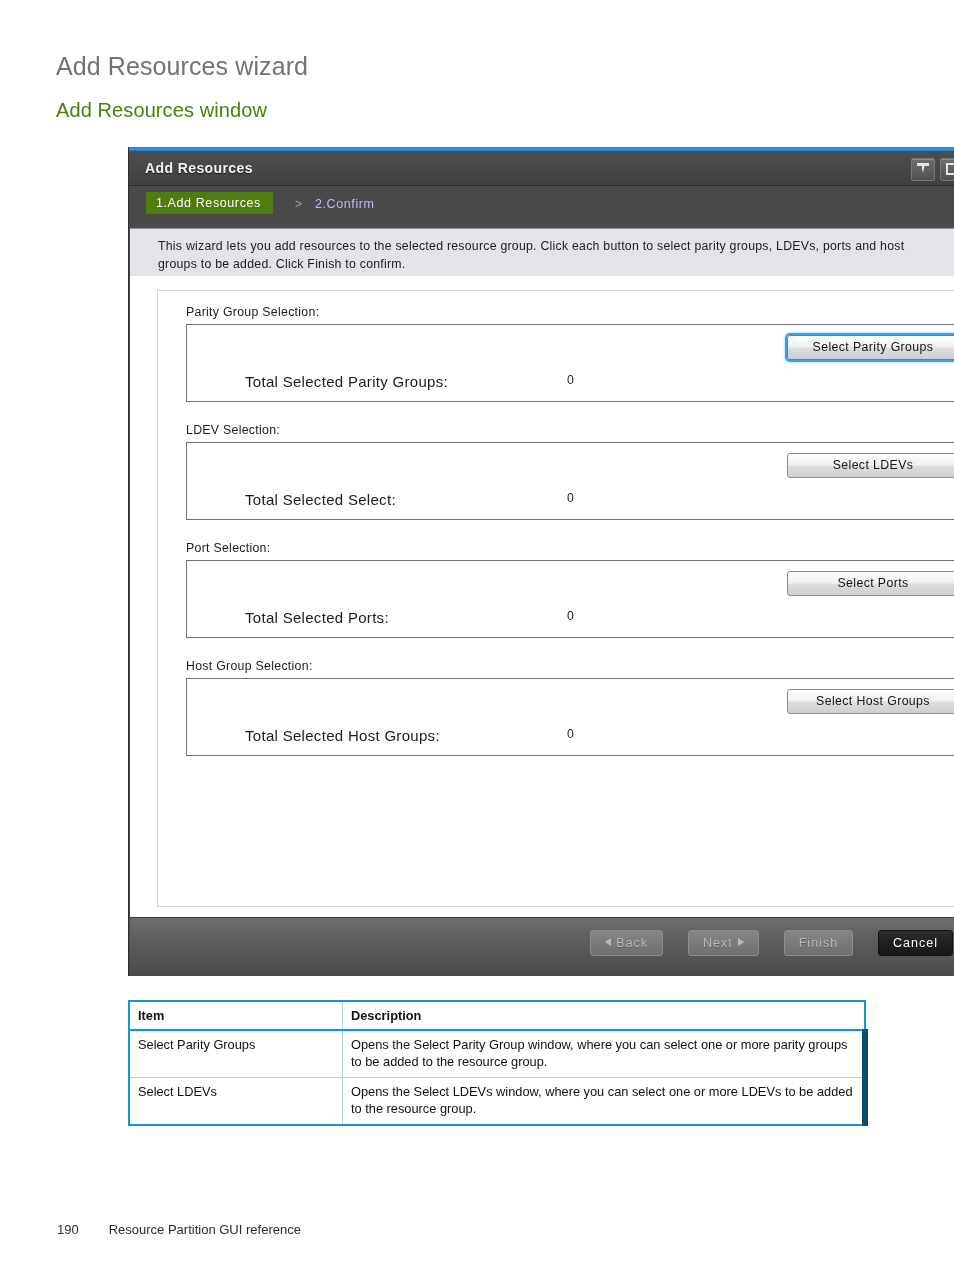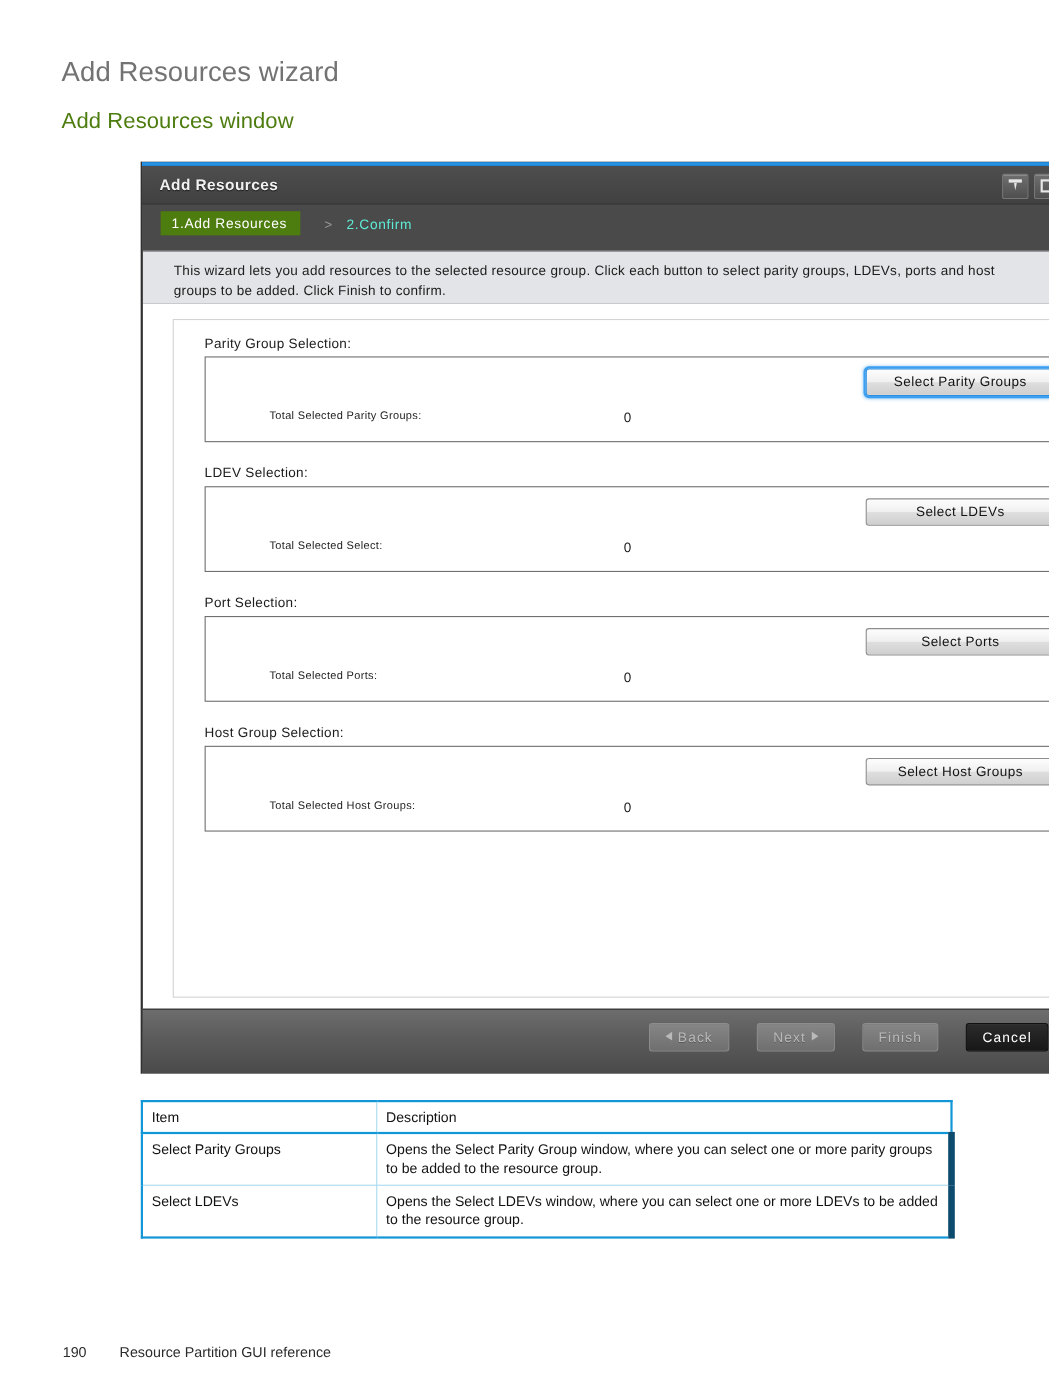--- a/index.html
+++ b/index.html
@@ -141,21 +141,21 @@
   }
   .step-sep {
     left: 166px;
     top: 11px;
     color: #9d9d9d;
     font-size: 12px;
   }
   .step-next {
     left: 186px;
     top: 11px;
-    color: #5eead4;
+    color: #c4b5fd;
   }
 
   .dlg-desc {
     position: absolute;
     left: 1px;
     top: 81px;
     width: 829px;
     height: 48px;
     background: #e2e4e7;
     border-top: 1px solid #8f9196;
@@ -228,21 +228,21 @@
     white-space: nowrap;
   }
   .sel-btn.focused {
     border-color: #2a8fe0;
     box-shadow: 0 0 0 2px #3d9ff0, 0 0 3px 2px rgba(61,159,240,0.55);
   }
   .total-label {
     position: absolute;
     left: 58px;
     top: 48px;
-    font-size: 10px;
+    font-size: 15px;
     color: #1c1c1c;
     letter-spacing: 0.3px;
     white-space: nowrap;
   }
   .total-value {
     position: absolute;
     left: 380px;
     top: 48px;
     font-size: 12.3px;
     color: #1c1c1c;
@@ -321,21 +321,21 @@
     padding: 5px 8px 7px 8px;
     text-align: left;
     vertical-align: top;
     font-size: 12.8px;
     color: #111111;
     line-height: 17px;
   }
   .ref-table thead th {
     border-top: 2px solid #1296d8;
     border-bottom: 2px solid #1296d8;
-    font-weight: normal;
+    font-weight: bold;
     padding-bottom: 5px;
   }
   .ref-table thead th:first-child { border-left: 2px solid #1296d8; }
   .ref-table thead th:last-child  { border-right: 2px solid #1296d8; }
   .ref-table tbody td:first-child { border-left: 2px solid #1296d8; }
   .ref-table tbody td:last-child  { border-right: 6px solid #0c4a6e; }
   .ref-table tbody tr:last-child td { border-bottom: 2px solid #1296d8; }
   .col-item { width: 196px; }
 
   

